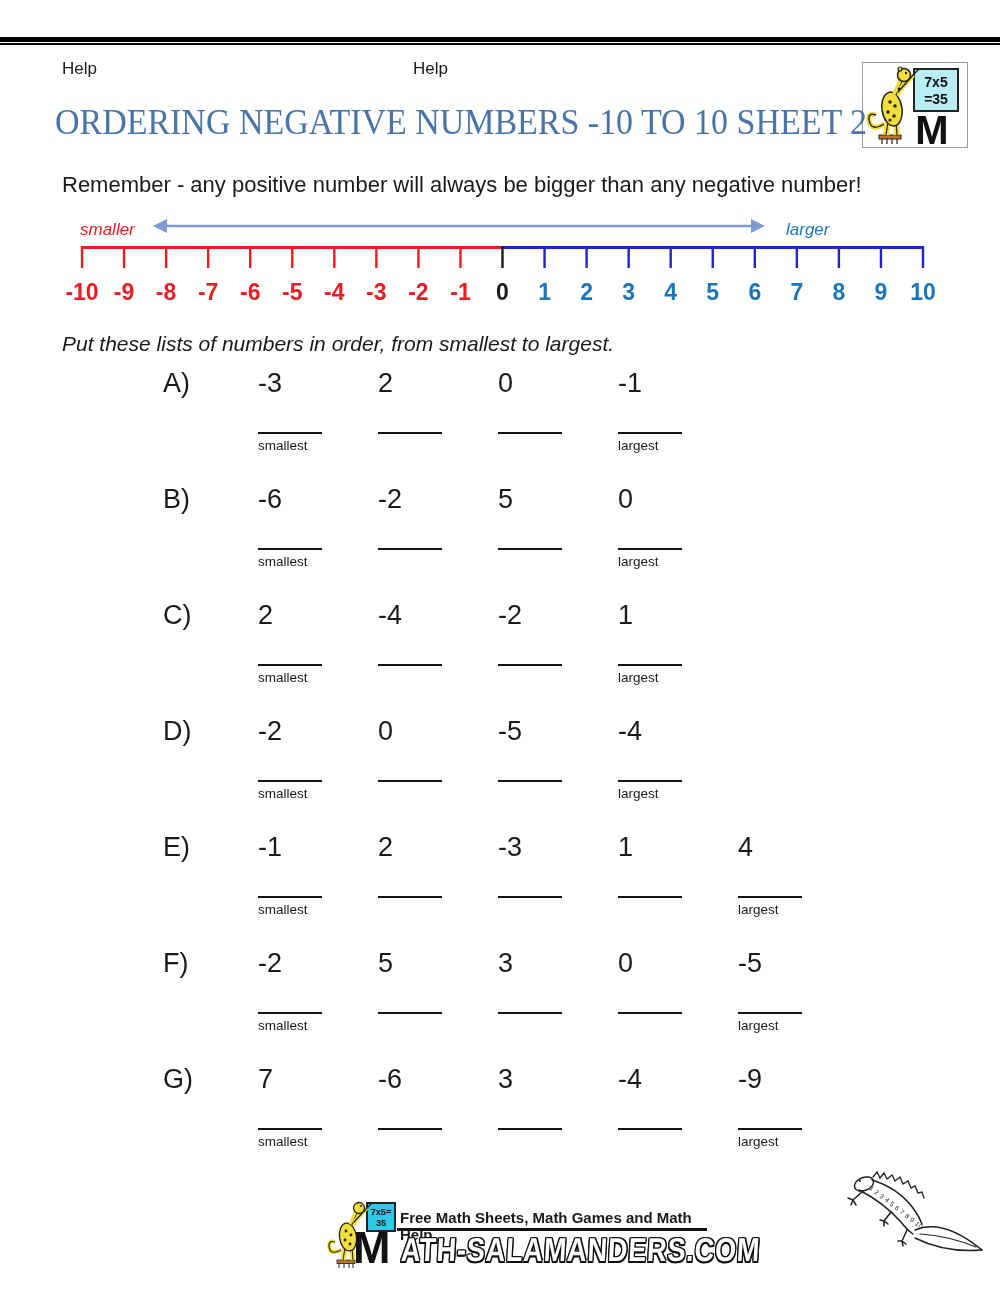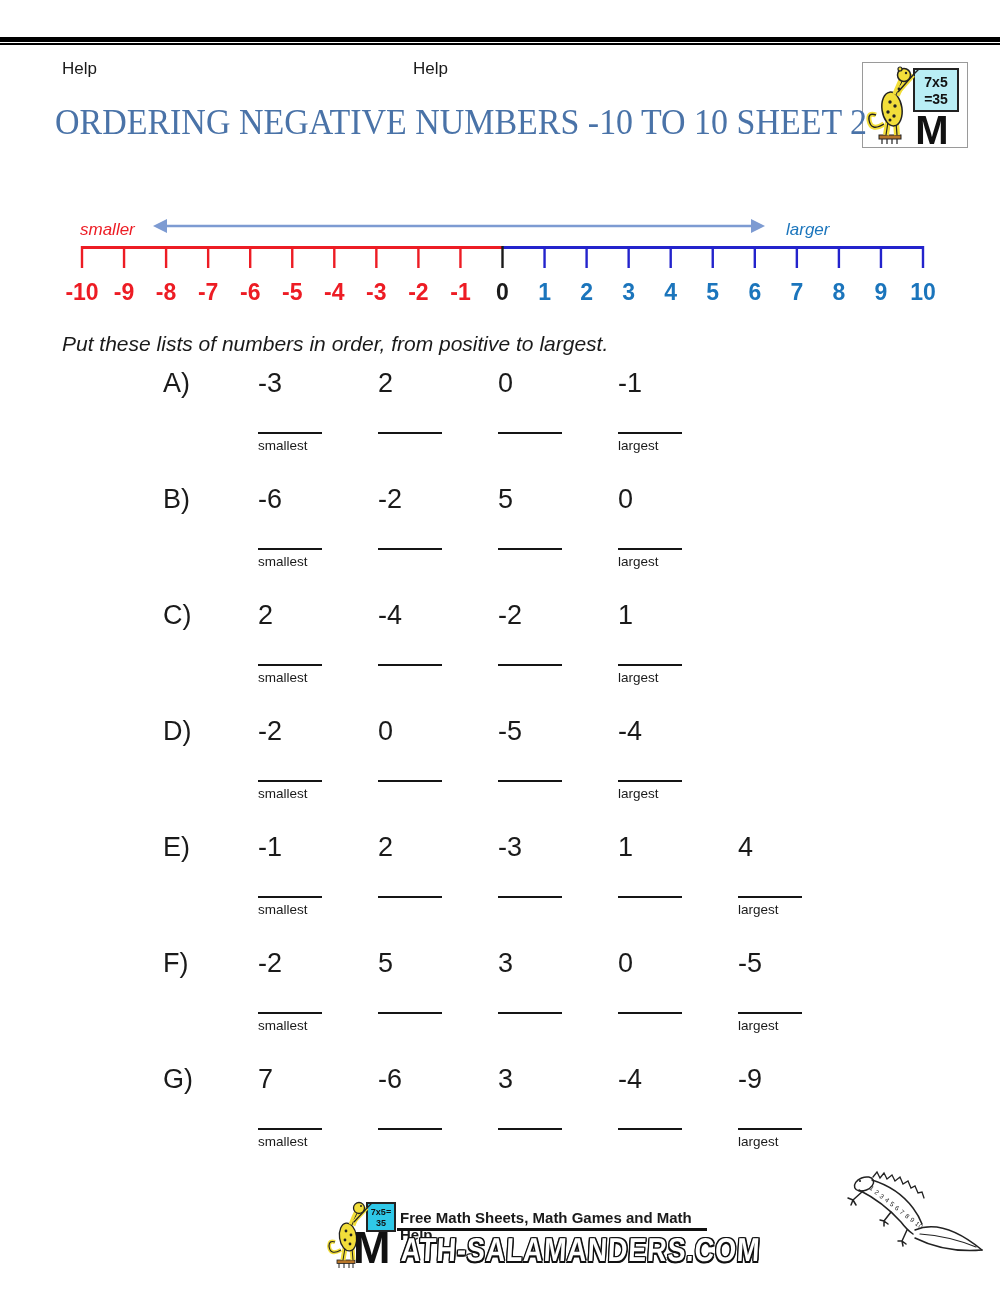--- a/index.html
+++ b/index.html
@@ -70,20 +70,21 @@
         <circle cx="26" cy="50" r="1.7" fill="#222"></circle>
           <circle cx="32" cy="54" r="1.7" fill="#222"></circle>
         <circle cx="28" cy="58" r="1.5" fill="#222"></circle>
           <circle cx="37" cy="27" r="1.4" fill="#222"></circle>
       </g>
     </svg>
   </div>
 
   <h1 class="title">ORDERING NEGATIVE NUMBERS -10 TO 10 SHEET 2</h1>
 
+  <div class="reminder">Remember - any positive number will always be bigger than any negative number!</div>
 
   <svg id="numberline" width="1000" height="104" viewBox="0 0 1000 104">
       <text x="80" y="27" fill="#ed1c24" font-size="17" font-style="italic">smaller</text>
       <text x="786" y="27" fill="#1b75bc" font-size="17" font-style="italic">larger</text>
       <line x1="166" y1="18" x2="751" y2="18" stroke="#7d9bd2" stroke-width="2.4"></line>
       <polygon points="153,18 167,11 167,25" fill="#7d9bd2"></polygon>
       <polygon points="765,18 751,11 751,25" fill="#7d9bd2"></polygon>
       <rect x="82" y="38" width="421.5" height="3" fill="#ed1c24"></rect>
       <rect x="502.5" y="38" width="420.5" height="3" fill="#2323cc"></rect>
       <line x1="82" y1="38" x2="82" y2="60" stroke="#ed1c24" stroke-width="2.4"></line>
@@ -123,21 +124,21 @@
       <line x1="796.8499999999999" y1="38" x2="796.8499999999999" y2="60" stroke="#2323cc" stroke-width="2.4"></line>
       <text x="796.8499999999999" y="92" fill="#1b75bc" font-size="23" font-weight="bold" text-anchor="middle">7</text>
       <line x1="838.9" y1="38" x2="838.9" y2="60" stroke="#2323cc" stroke-width="2.4"></line>
       <text x="838.9" y="92" fill="#1b75bc" font-size="23" font-weight="bold" text-anchor="middle">8</text>
       <line x1="880.9499999999999" y1="38" x2="880.9499999999999" y2="60" stroke="#2323cc" stroke-width="2.4"></line>
       <text x="880.9499999999999" y="92" fill="#1b75bc" font-size="23" font-weight="bold" text-anchor="middle">9</text>
       <line x1="923" y1="38" x2="923" y2="60" stroke="#2323cc" stroke-width="2.4"></line>
       <text x="923" y="92" fill="#1b75bc" font-size="23" font-weight="bold" text-anchor="middle">10</text>
     </svg>
 
-  <div class="instruction">Put these lists of numbers in order, from positive to largest.</div>
+  <div class="instruction">Put these lists of numbers in order, from smallest to largest.</div>
 
   <div id="problems">
       <div class="problem-row" style="top: 370px;">
         <div class="p-label">A)</div>
         <div class="p-num" style="left: 258px;">-3</div>
         <div class="p-blank" style="left: 258px;"></div>
         <div class="p-num" style="left: 378px;">2</div>
         <div class="p-blank" style="left: 378px;"></div>
         <div class="p-num" style="left: 498px;">0</div>
         <div class="p-blank" style="left: 498px;"></div>

